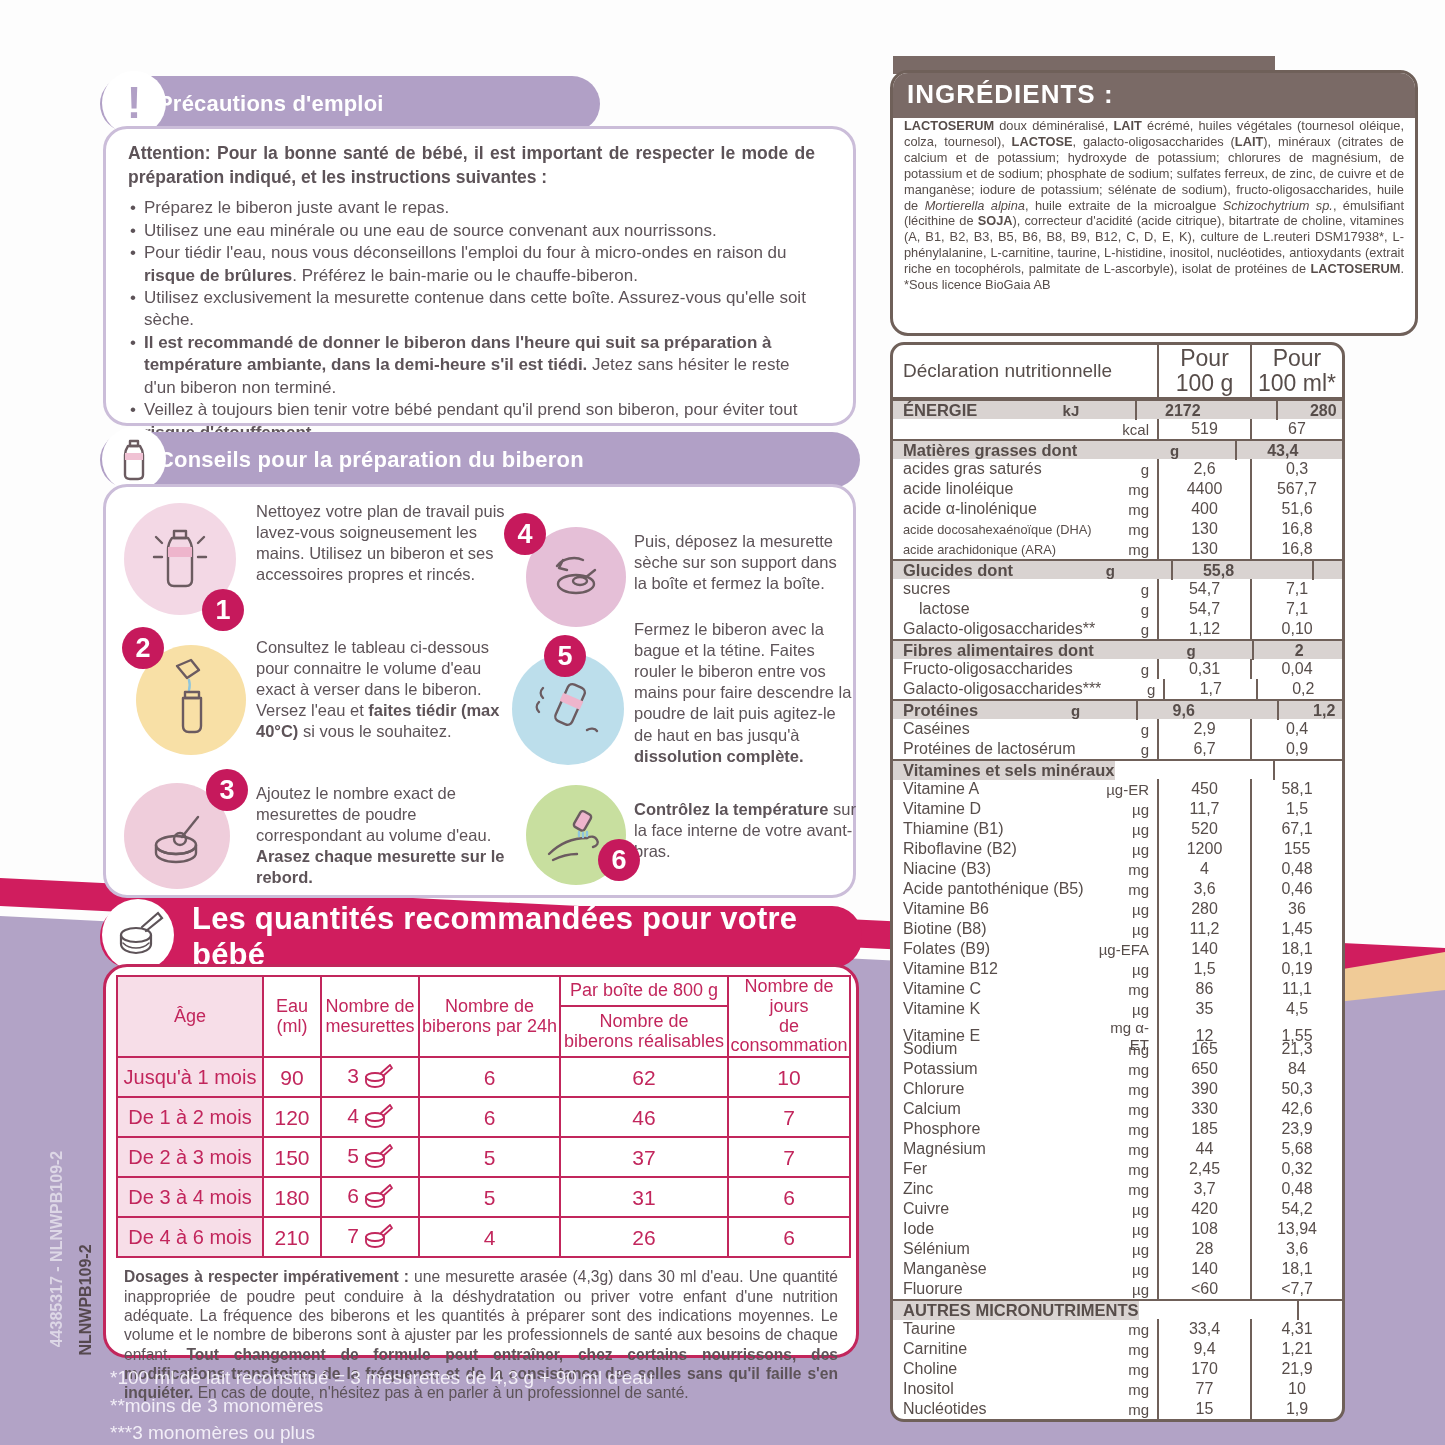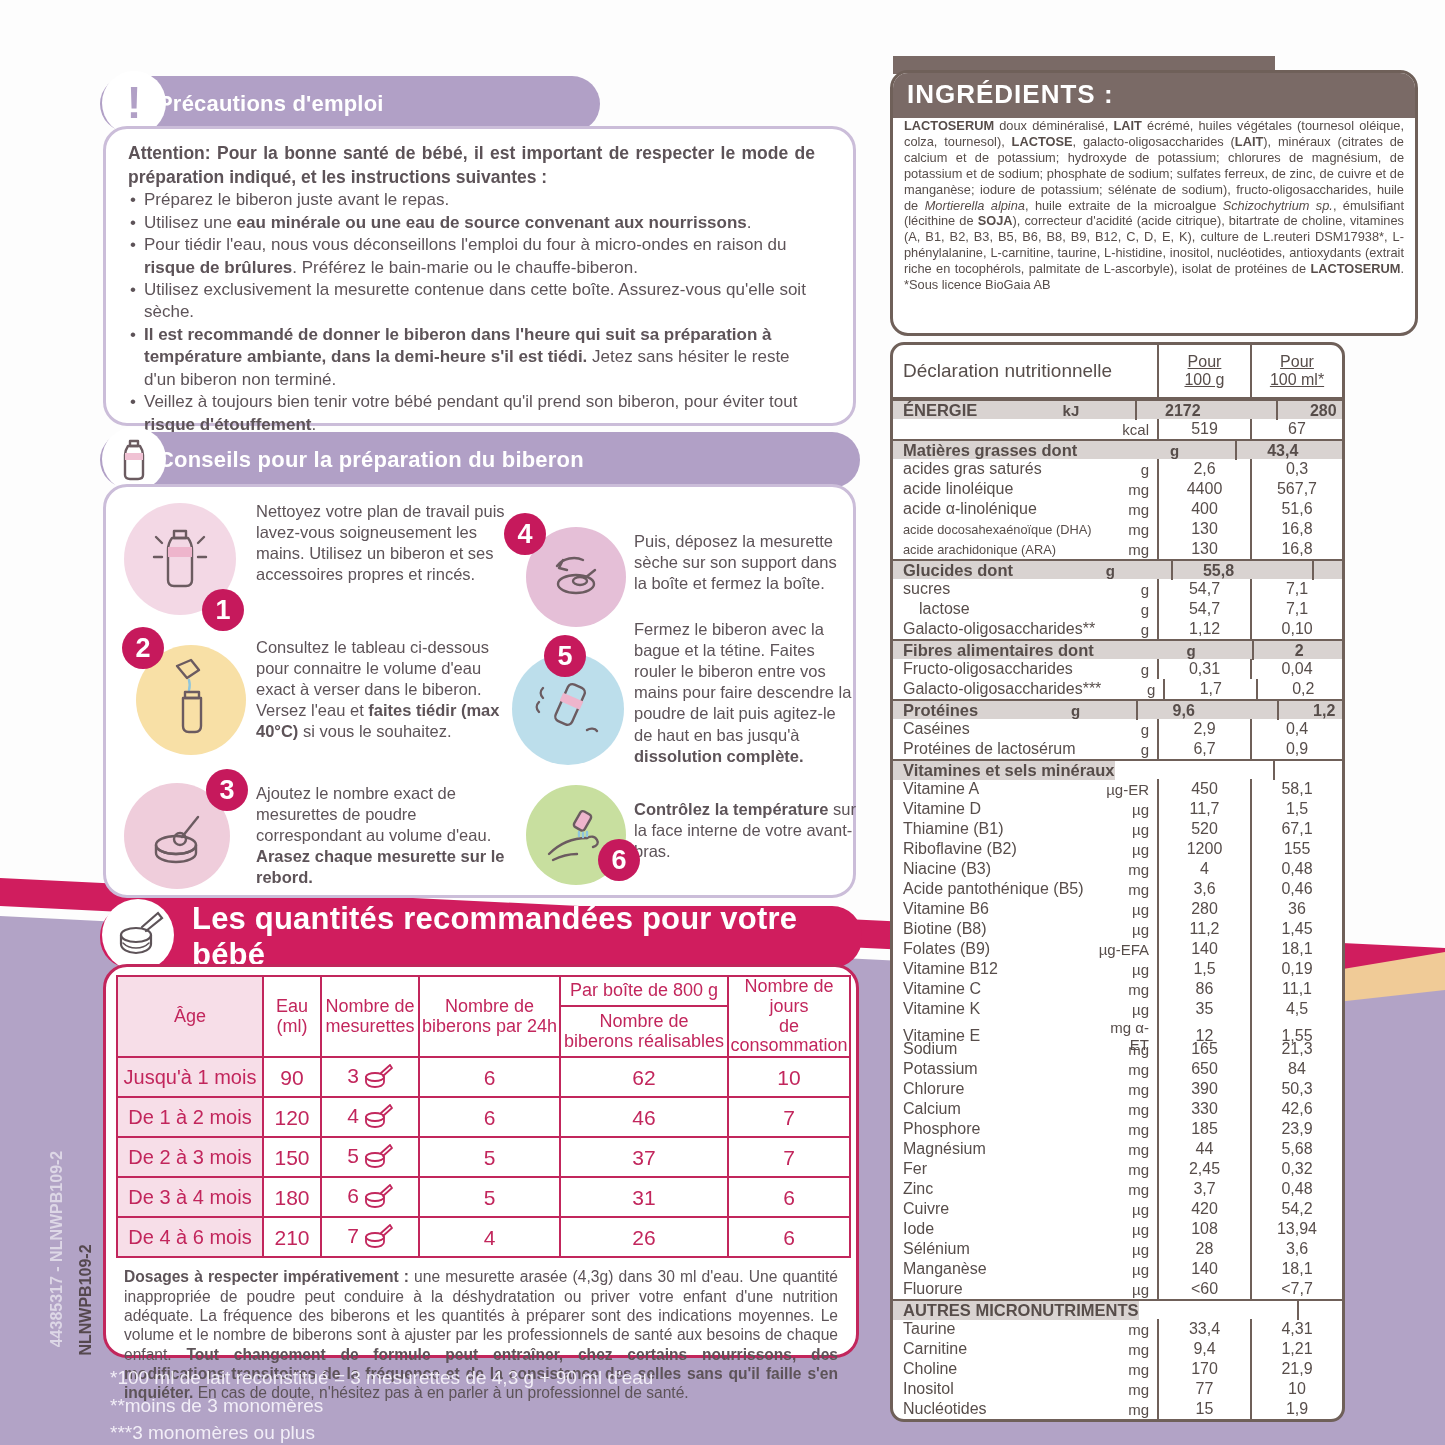--- a/index.html
+++ b/index.html
@@ -40,21 +40,21 @@
   .banner-quant .banner-circle{width:72px;height:72px;top:-7px;}
   .banner-quant .banner-title{margin-left:92px;font-size:31px;}
 
   
   .panel{position:absolute;background:#fff;border-radius:24px;}
   .panel-prec{left:103px;top:126px;width:753px;height:300px;border:3px solid var(--panel-border);padding:12px 38px 10px 22px;}
   .panel-cons{left:103px;top:484px;width:753px;height:414px;border:3px solid var(--panel-border);}
   .panel-quant{left:103px;top:964px;width:756px;height:394px;border:3px solid var(--crimson-dark);padding:6px 10px;}
 
   .attention{font-weight:bold;font-size:17.5px;line-height:1.38;text-align:justify;}
-  .bullets{list-style:none;}
+  .bullets{list-style:none;margin-top:8px;}
   .bullets li{font-size:17px;line-height:1.32;padding-left:16px;position:relative;text-align:left;}
   .bullets li::before{content:"•";position:absolute;left:2px;}
 
   
   .step{position:absolute;}
   .step-circle{border-radius:50%;display:flex;align-items:center;justify-content:center;}
   .badge{position:absolute;width:42px;height:42px;border-radius:50%;background:var(--badge);color:#fff;
     font-size:27px;font-weight:bold;display:flex;align-items:center;justify-content:center;z-index:3;}
   .step-text{position:absolute;font-size:16.5px;line-height:1.28;}
   svg.glyph{stroke:#6b5b60;fill:none;stroke-width:2.4;stroke-linecap:round;stroke-linejoin:round;}
@@ -82,21 +82,21 @@
   .ing-body{padding:0 11px;font-size:12.8px;line-height:15.9px;color:var(--nut-text);text-align:justify;}
 
   
   .nutrition-box{position:absolute;left:890px;top:342px;width:455px;height:1080px;background:#fff;
     border:3px solid var(--brown-border);border-radius:14px;overflow:hidden;color:var(--nut-text);}
   .nrow{display:grid;grid-template-columns:1fr 62px 93px 92px;align-items:center;}
   .nrow .c-val{border-left:2px solid var(--brown-border);text-align:center;align-self:stretch;
     display:flex;align-items:center;justify-content:center;}
   .ntitle{height:54px;border-bottom:2.5px solid var(--brown-border);}
   .ntitle .c-lab{grid-column:1/3;font-size:19px;padding-left:10px;}
-  .ntitle .c-val{font-size:16px;line-height:1.1;white-space:pre-line;text-decoration:underline;}
+  .ntitle .c-val{font-size:23px;line-height:1.1;white-space:pre-line;}
   .nbody .nrow{height:20px;font-size:16px;}
   .nbody .c-lab{padding-left:10px;white-space:nowrap;}
   .nbody .c-unit{text-align:right;padding-right:8px;font-size:15px;}
   .nbody .nrow.sec{font-weight:bold;border-top:2.5px solid var(--brown-border);gap:48px;}
   .nbody .nrow.sec .c-lab{font-size:16.5px;}
   .nbody .nrow.sec.full{background:var(--shade);}
   .nbody .nrow.sec.labonly .c-lab,.nbody .nrow.sec.labonly .c-unit{background:var(--shade);}
   .nbody .nrow.small .c-lab{font-size:12.8px;}
   .nbody .nrow.indent .c-lab{padding-left:26px;}
 </style>
@@ -115,21 +115,21 @@
   <div class="banner banner-purple banner-prec">
     <div class="banner-circle">
         <span class="excl">!</span>
       </div>
     <div class="banner-title">Précautions d'emploi</div>
   </div>
   <div class="panel panel-prec">
     <p class="attention"><span style="font-weight: bold;">Attention: Pour la bonne santé de bébé, il est important de respecter le mode de préparation indiqué, et les instructions suivantes :</span></p>
     <ul class="bullets" id="prec-bullets">
         <li><span>Préparez le biberon juste avant le repas.</span></li>
-        <li><span>Utilisez une </span><span style="font-weight: bold;">eau minérale ou une eau de source convenant aux nourrissons</span><span>.</span></li>
+        <li><span>Utilisez une </span><span style="font-weight: normal;">eau minérale ou une eau de source convenant aux nourrissons</span><span>.</span></li>
         <li><span>Pour tiédir l'eau, nous vous déconseillons l'emploi du four à micro-ondes en raison du </span><span style="font-weight: bold;">risque de brûlures</span><span>. Préférez le bain-marie ou le chauffe-biberon.</span></li>
         <li><span>Utilisez exclusivement la mesurette contenue dans cette boîte. Assurez-vous qu'elle soit sèche.</span></li>
         <li><span style="font-weight: bold;">Il est recommandé de donner le biberon dans l'heure qui suit sa préparation à température ambiante, dans la demi-heure s'il est tiédi.</span><span> Jetez sans hésiter le reste d'un biberon non terminé.</span></li>
         <li><span>Veillez à toujours bien tenir votre bébé pendant qu'il prend son biberon, pour éviter tout </span><span style="font-weight: bold;">risque d'étouffement</span><span>.</span></li>
         <li><span>Conservez la boîte fermée dans un endroit sec et frais, pas plus de 4 semaines après son ouverture.</span></li>
       </ul>
   </div>
 
   <div class="banner banner-purple banner-cons">
     <div class="banner-circle">

